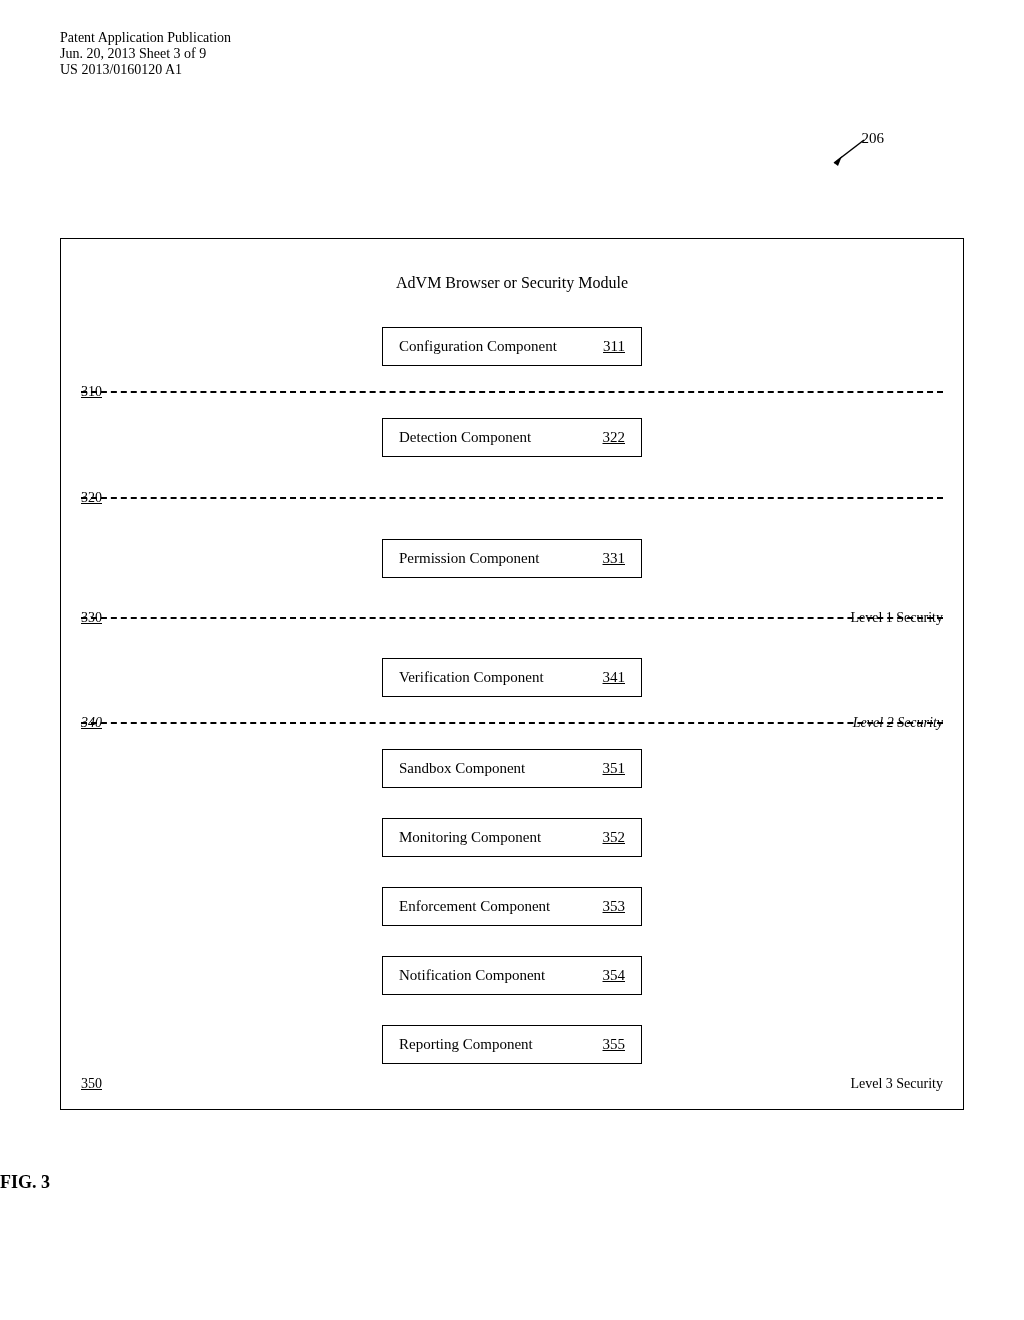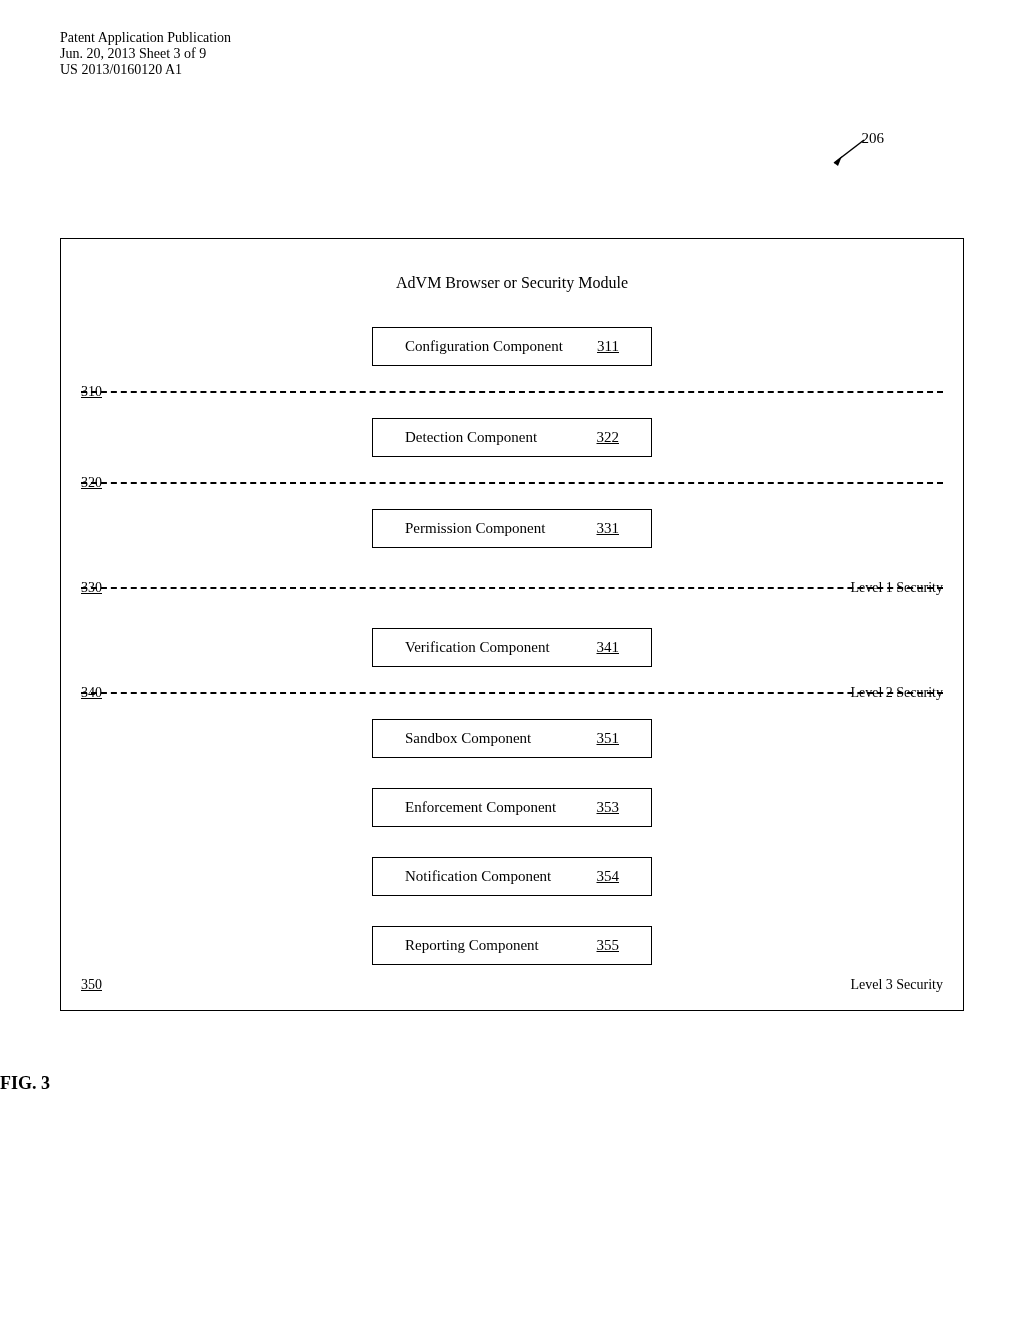--- a/index.html
+++ b/index.html
@@ -42,23 +42,23 @@
     }
 
     
     .component-row {
       position: relative;
       padding: 15px 0;
     }
 
     .component-box {
       border: 1.5px solid #000;
-      width: 280px;
+      width: 260px;
       margin: 0 auto;
-      padding: 10px 32px;
+      padding: 10px 16px;
       text-align: left;
       font-size: 15px;
       display: flex;
       align-items: center;
       justify-content: space-between;
     }
 
     .component-name {
       font-size: 15px;
     }
@@ -149,21 +149,21 @@
       <hr class="dashed-line">
     </div>
 
     <div class="component-row">
       <div class="component-box">
         <span class="component-name">Detection Component</span>
         <span class="component-num">322</span>
       </div>
     </div>
 
-    <div class="divider-row" style="margin:5px 0;">
+    <div class="divider-row" style="margin:20px 0;">
       <span class="ref-label underline-num">320</span>
       <hr class="dashed-line">
     </div>
 
     <div class="component-row">
       <div class="component-box">
         <span class="component-name">Permission Component</span>
         <span class="component-num">331</span>
       </div>
     </div>
@@ -174,33 +174,39 @@
       <span class="security-label">Level 1 Security</span>
     </div>
 
     <div class="component-row">
       <div class="component-box">
         <span class="component-name">Verification Component</span>
         <span class="component-num">341</span>
       </div>
     </div>
 
-    <div class="divider-row" style="margin:5px 0;">
+    <div class="divider-row" style="margin:5px 0;font-style:italic;">
       <span class="ref-label underline-num">340</span>
       <hr class="dashed-line">
       <span class="security-label">Level 2 Security</span>
     </div>
 
     <div class="component-row">
       <div class="component-box">
         <span class="component-name">Sandbox Component</span>
         <span class="component-num">351</span>
       </div>
     </div>
 
+    <div class="component-row">
+      <div class="component-box">
+        <span class="component-name">Monitoring Component</span>
+        <span class="component-num">352</span>
+      </div>
+    </div>
 
     <div class="component-row">
       <div class="component-box">
         <span class="component-name">Enforcement Component</span>
         <span class="component-num">353</span>
       </div>
     </div>
 
     <div class="component-row">
       <div class="component-box">

